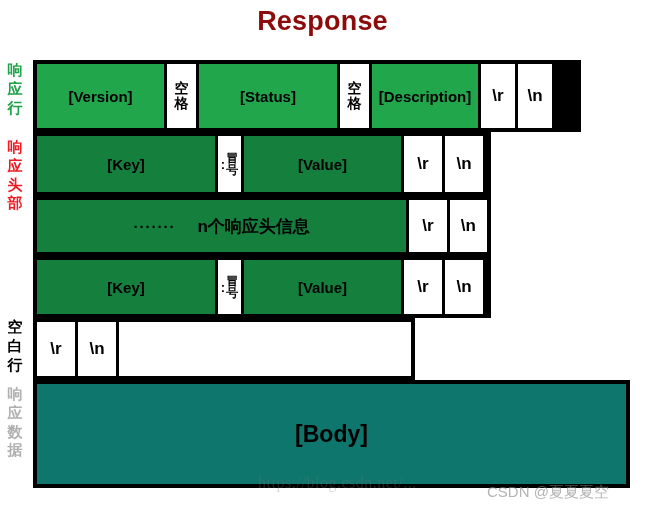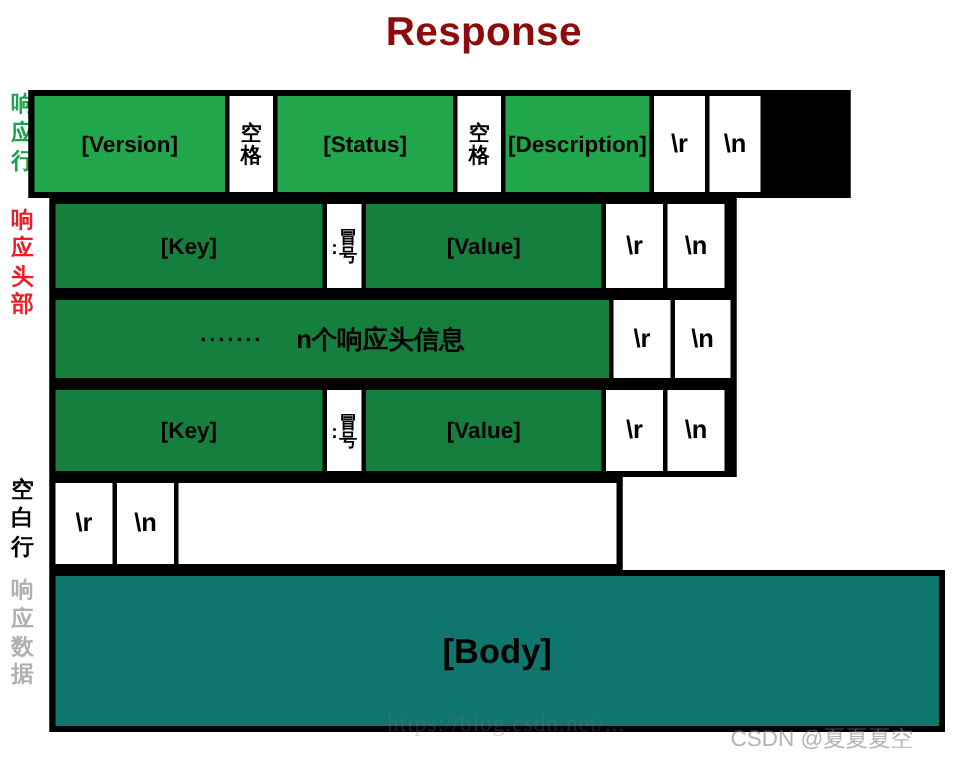--- a/index.html
+++ b/index.html
@@ -107,33 +107,33 @@
   .colon-word {
     display: flex;
     flex-direction: column;
     line-height: 1.0;
     font-size: 12px;
   }
 
   .esc { font-size: 17px; }
 
   
-  #row-status-line { left: 19px;  top: 60px;  width: 548px; height: 72px; }
+  #row-status-line { left: 33px;  top: 60px;  width: 548px; height: 72px; }
   #row-header-1    { left: 33px;  top: 132px; width: 458px; height: 64px; }
   #row-header-n    { left: 33px;  top: 196px; width: 458px; height: 60px; }
   #row-header-2    { left: 33px;  top: 256px; width: 458px; height: 62px; }
   #row-blank-line  { left: 33px;  top: 318px; width: 382px; height: 62px; }
   #row-body        { left: 33px;  top: 380px; width: 597px; height: 108px; }
 
   
   .c-version     { width: 127px; }
   .c-space-1     { width: 29px;  }
-  .c-status      { width: 117px; }
+  .c-status      { width: 138px; }
   .c-space-2     { width: 29px;  }
-  .c-description { width: 96px; }
+  .c-description { width: 106px; }
   .c-cr-green    { width: 34px;  }
   .c-lf-green    { width: 34px;  }
 
   
   .c-key     { width: 178px; }
   .c-colon   { width: 23px;  }
   .c-value   { width: 157px; }
   .c-cr-red  { width: 38px;  }
   .c-lf-red  { width: 38px;  }
 

